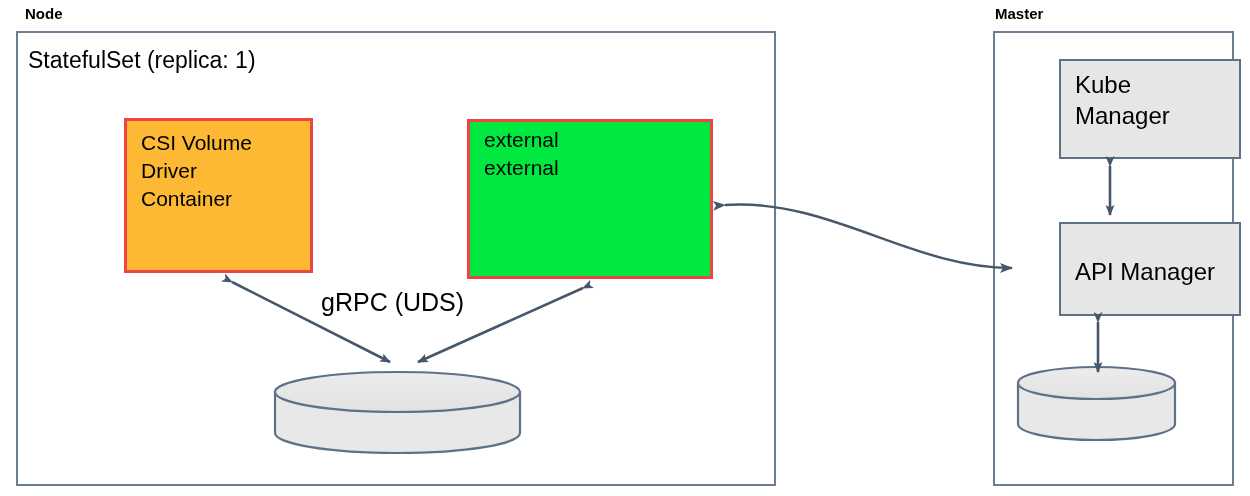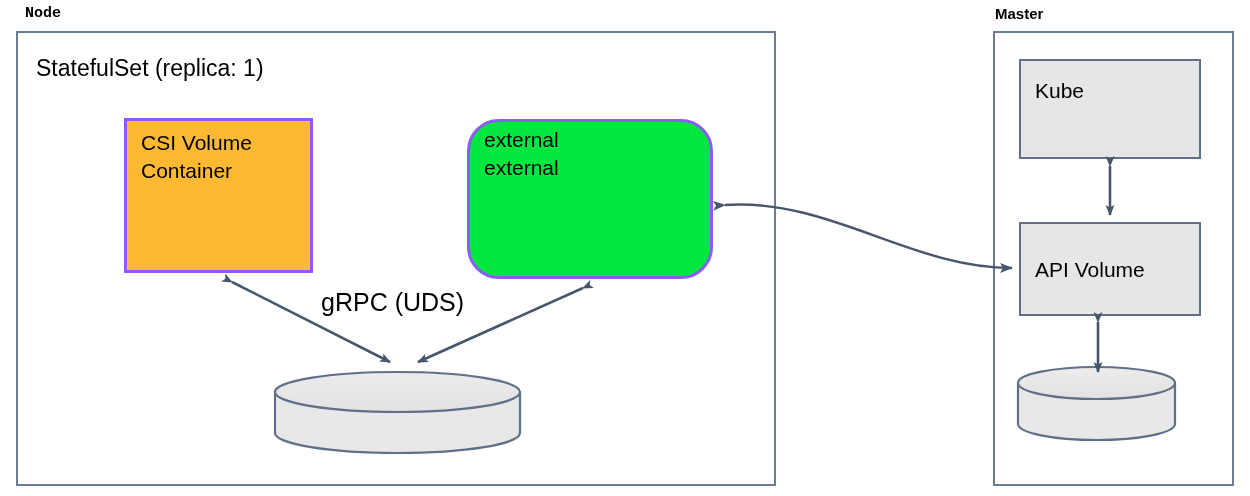--- a/index.html
+++ b/index.html
@@ -38,40 +38,41 @@
   .statefulset-title {
     font-size: 23px;
     line-height: 1.1;
     color: #000;
     white-space: nowrap;
   }
 
   
   .comp-box {
     box-sizing: border-box;
-    border: 3px solid #8b5cf6;
+    border: 3px solid #ef4444;
     display: block;
     padding: 8px 0 0 14px;
     font-size: 21px;
     line-height: 1.33;
     color: #000;
   }
   .comp-box.orange { background: #fdb933; }
   .comp-box.green  { background: #00e83f; }
   .comp-line { display: block; white-space: nowrap; }
 
   
   .gray-box {
     box-sizing: border-box;
     border: 2px solid #5f7189;
     background: #e6e6e6;
-    padding: 16px 0 0 14px;
-    font-size: 21px;
+    padding: 8px 0 0 14px;
+    font-size: 24px;
     line-height: 1.3;
     color: #000;
+    margin-left: 40px;
   }
   .gray-line { display: block; white-space: nowrap; }
   .cyl-label {
     position: absolute;
     font-size: 20px;
     color: #000;
     white-space: nowrap;
   }
 
   
@@ -87,48 +88,50 @@
     width: 1250px;
     height: 496px;
     pointer-events: none;
   }
 </style>
 </head>
 <body>
 
 <div id="canvas">
 
-  <div class="abs group-label" style="left:25px; top:6px;font-family:Liberation Mono, monospace;">Node</div>
+  <div class="abs group-label" style="left:25px; top:6px;">Node</div>
   <div class="abs group-box" style="left:16px; top:31px; width:760px; height:455px;"></div>
 
-  <div class="abs statefulset-title" style="left:28px; top:56px;margin-left:8px;">StatefulSet (replica: 1)</div>
+  <div class="abs statefulset-title" style="left:28px; top:48px;">StatefulSet (replica: 1)</div>
 
   <div class="abs comp-box orange" style="left:124px; top:118px; width:189px; height:155px;">
     <span class="comp-line">CSI Volume</span>
+    <span class="comp-line">Driver</span>
     <span class="comp-line">Container</span>
   </div>
 
-  <div class="abs comp-box green" style="left:467px; top:119px; width:246px; height:160px; padding-top:4px;border-radius:32px;">
+  <div class="abs comp-box green" style="left:467px; top:119px; width:246px; height:160px; padding-top:4px;">
     <span class="comp-line">external</span>
     <span class="comp-line">external</span>
   </div>
 
   <div class="abs edge-label" style="left:321px; top:288px;">gRPC (UDS)</div>
 
   <div class="cyl-label" style="left:291px; top:406px;">EmptyDir Volume</div>
 
   <div class="abs group-label" style="left:995px; top:6px;">Master</div>
   <div class="abs group-box" style="left:993px; top:31px; width:241px; height:455px;"></div>
 
   <div class="abs gray-box" style="left:1019px; top:59px; width:182px; height:100px;">
     <span class="gray-line">Kube</span>
+    <span class="gray-line">Manager</span>
   </div>
 
   <div class="abs gray-box" style="left:1019px; top:222px; width:182px; height:94px; padding-top:32px;">
-    <span class="gray-line">API Volume</span>
+    <span class="gray-line">API Manager</span>
   </div>
 
   <div class="cyl-label" style="left:1036px; top:399px;">etcd</div>
 
   <svg class="overlay" viewBox="0 0 1250 496">
     <defs>
       <marker id="ah" markerWidth="11" markerHeight="9" refX="10" refY="4.5" orient="auto" markerUnits="userSpaceOnUse">
         <path d="M0,0 L11,4.5 L0,9 L2.6,4.5 Z" fill="#47576b"></path>
       </marker>
       <marker id="ahs" markerWidth="13" markerHeight="10" refX="12" refY="5" orient="auto" markerUnits="userSpaceOnUse">

